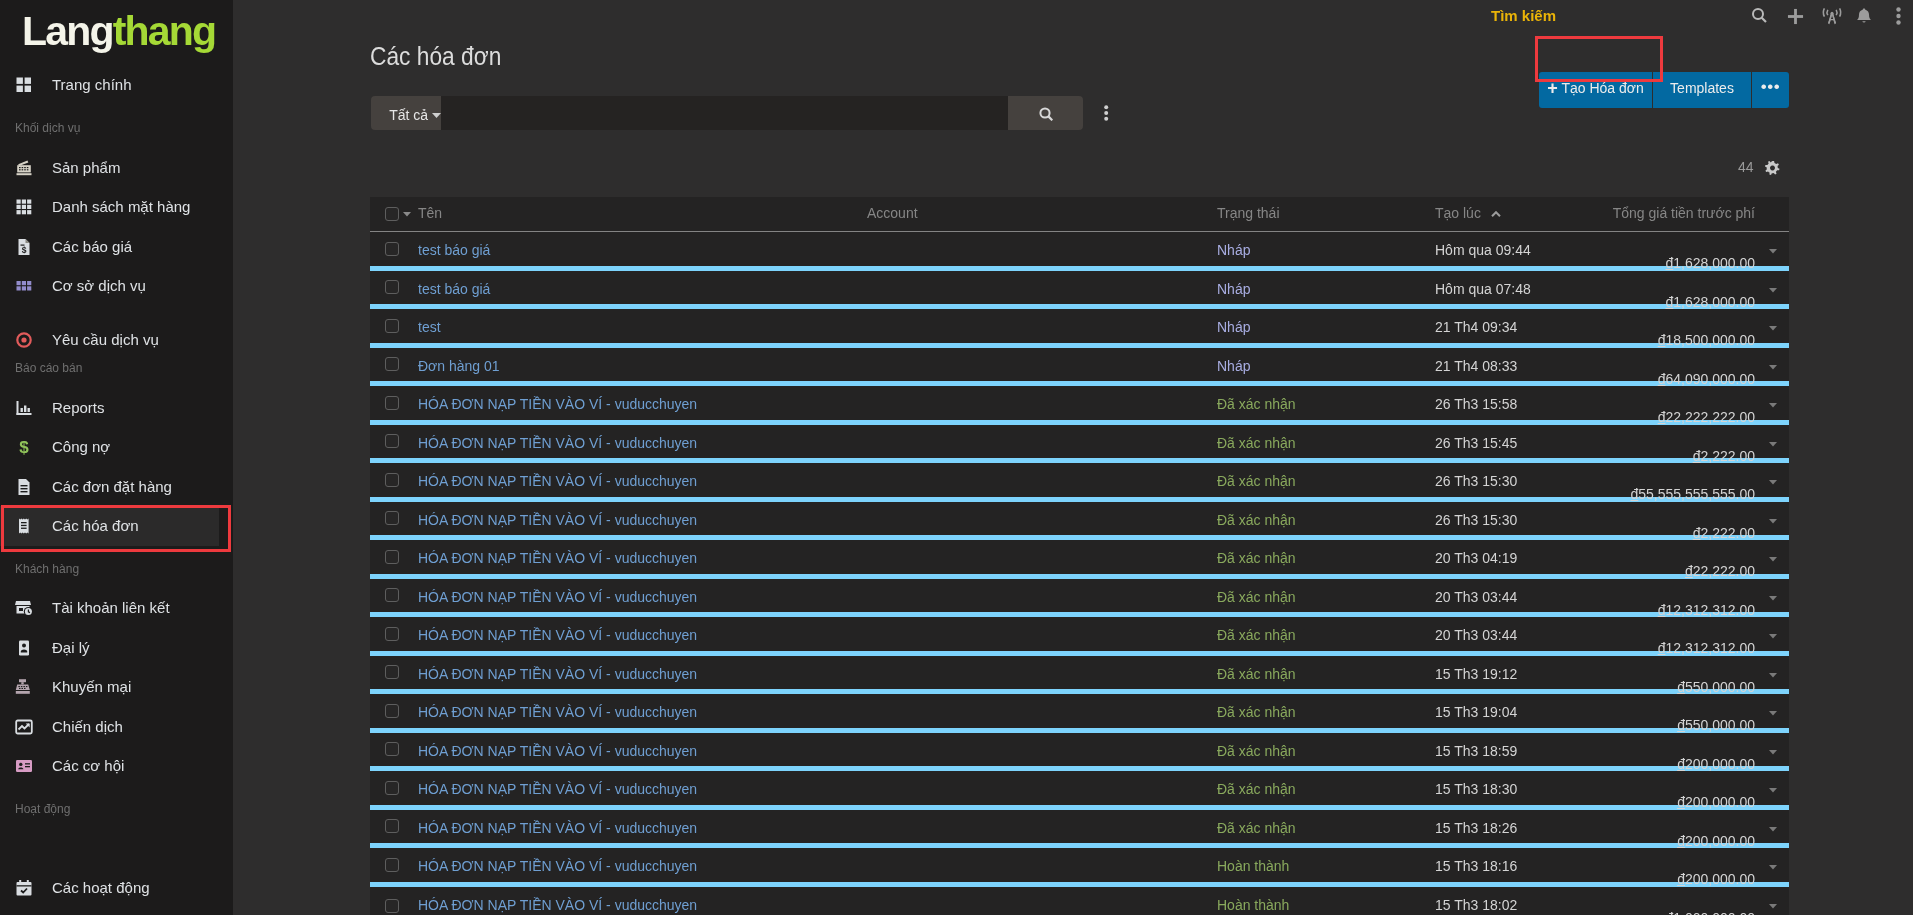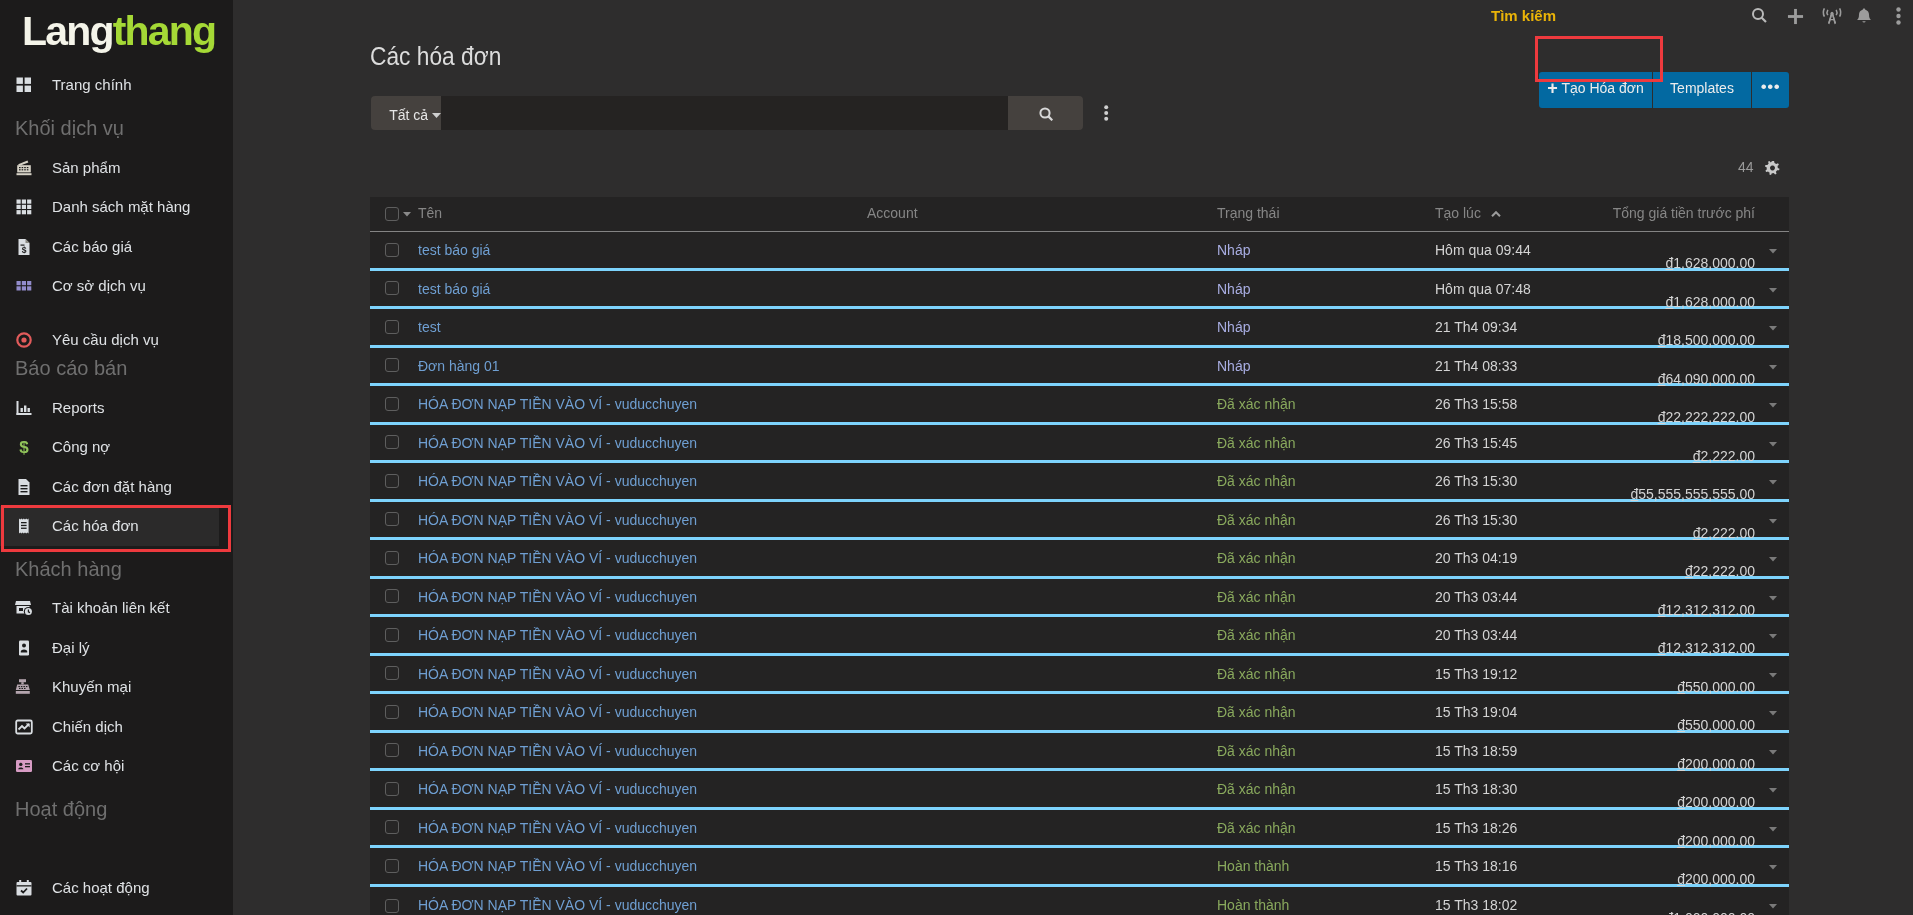--- a/index.html
+++ b/index.html
@@ -5,21 +5,21 @@
 <style>
 * { margin:0; padding:0; box-sizing:border-box; }
 html,body { width:1913px; height:915px; overflow:hidden; background:#2e2d2d; font-family:"Liberation Sans",sans-serif; }
 #sidebar { position:absolute; left:0; top:0; width:233px; height:915px; background:#1c1b1b; }
 .logo { position:absolute; left:22px; top:8px; font-size:41px; font-weight:bold; letter-spacing:-1.8px; color:#f4f4e9;text-align:right; }
 .logo span { color:#a5d936; }
 .mitem { position:absolute; left:0; width:219px; height:40px;padding-left:10px; }
 .mitem.active { background:#2b2a2a; }
 .mic { position:absolute; left:15px; top:11px; width:18px; height:18px; }
 .mlab { position:absolute; left:52px; top:11px; font-size:15px; color:#dfe2e5; }
-.mhead { position:absolute; left:15px; width:218px; height:40px; line-height:40px; font-size:20px; color:#6f6f6f; }
+.mhead { position:absolute; left:15px; width:218px; height:40px; line-height:40px; font-size:12px; color:#6f6f6f; }
 .redbox1 { position:absolute; left:1px; top:505px; width:230px; height:47px; border:3px solid #ee3a3e; z-index:5; }
 .redbox2 { position:absolute; left:1535px; top:36px; width:128px; height:46px; border:3px solid #ee3a3e; z-index:5; }
 
 
 .navsearch { position:absolute; left:1491px; top:7px; font-size:15px; color:#eab308;font-weight:bold; }
 .nico { position:absolute; top:7px; }
 
 
 h1 { position:absolute; left:370px; top:41px; font-size:26px; font-weight:normal; color:#dcdcdc; transform:scaleX(0.875); transform-origin:left top; white-space:nowrap; }
 
@@ -41,21 +41,21 @@
 
 .count { position:absolute; left:1738px; top:159px; font-size:14px; color:#9a9a9a; }
 .gear { position:absolute; left:1765px; top:160px; }
 
 svg { display:block; }
 .hdate svg, .sb-all svg, .bplus svg { display:inline-block; }
 .sb-btn svg { margin:9.5px auto 0; }
 
 #table { position:absolute; left:370px; top:197px; width:1419px; background:#242323; }
 .thead { position:relative; height:35px; border-bottom:1px solid #848484; color:#868686; font-size:14px; }
-.trow { position:relative; height:38.5px; border-bottom:3px solid #7dd3fc; font-size:14px; }
+.trow { position:relative; height:38.5px; border-bottom:5px solid #7dd3fc; font-size:14px; }
 .trow:last-child { border-bottom:none; }
 .cb { position:absolute; left:15px; top:50%; margin-top:-7px; width:14px; height:14px; border:1.5px solid #5e5e5e; border-radius:3px; background:#272626; }
 .hcaret { position:absolute; left:33px; top:15px; line-height:0; }
 .hname { position:absolute; left:48px; top:8px; }
 .haccount { position:absolute; left:497px; top:8px; }
 .hstatus { position:absolute; left:847px; top:8px; }
 .hdate { position:absolute; left:1065px; top:8px; }
 .hdate svg { margin-left:6px; }
 .hamount { position:absolute; right:34px; top:8px; }
 .cname { position:absolute; left:48px; top:10px; color:#6f9fd2; }

